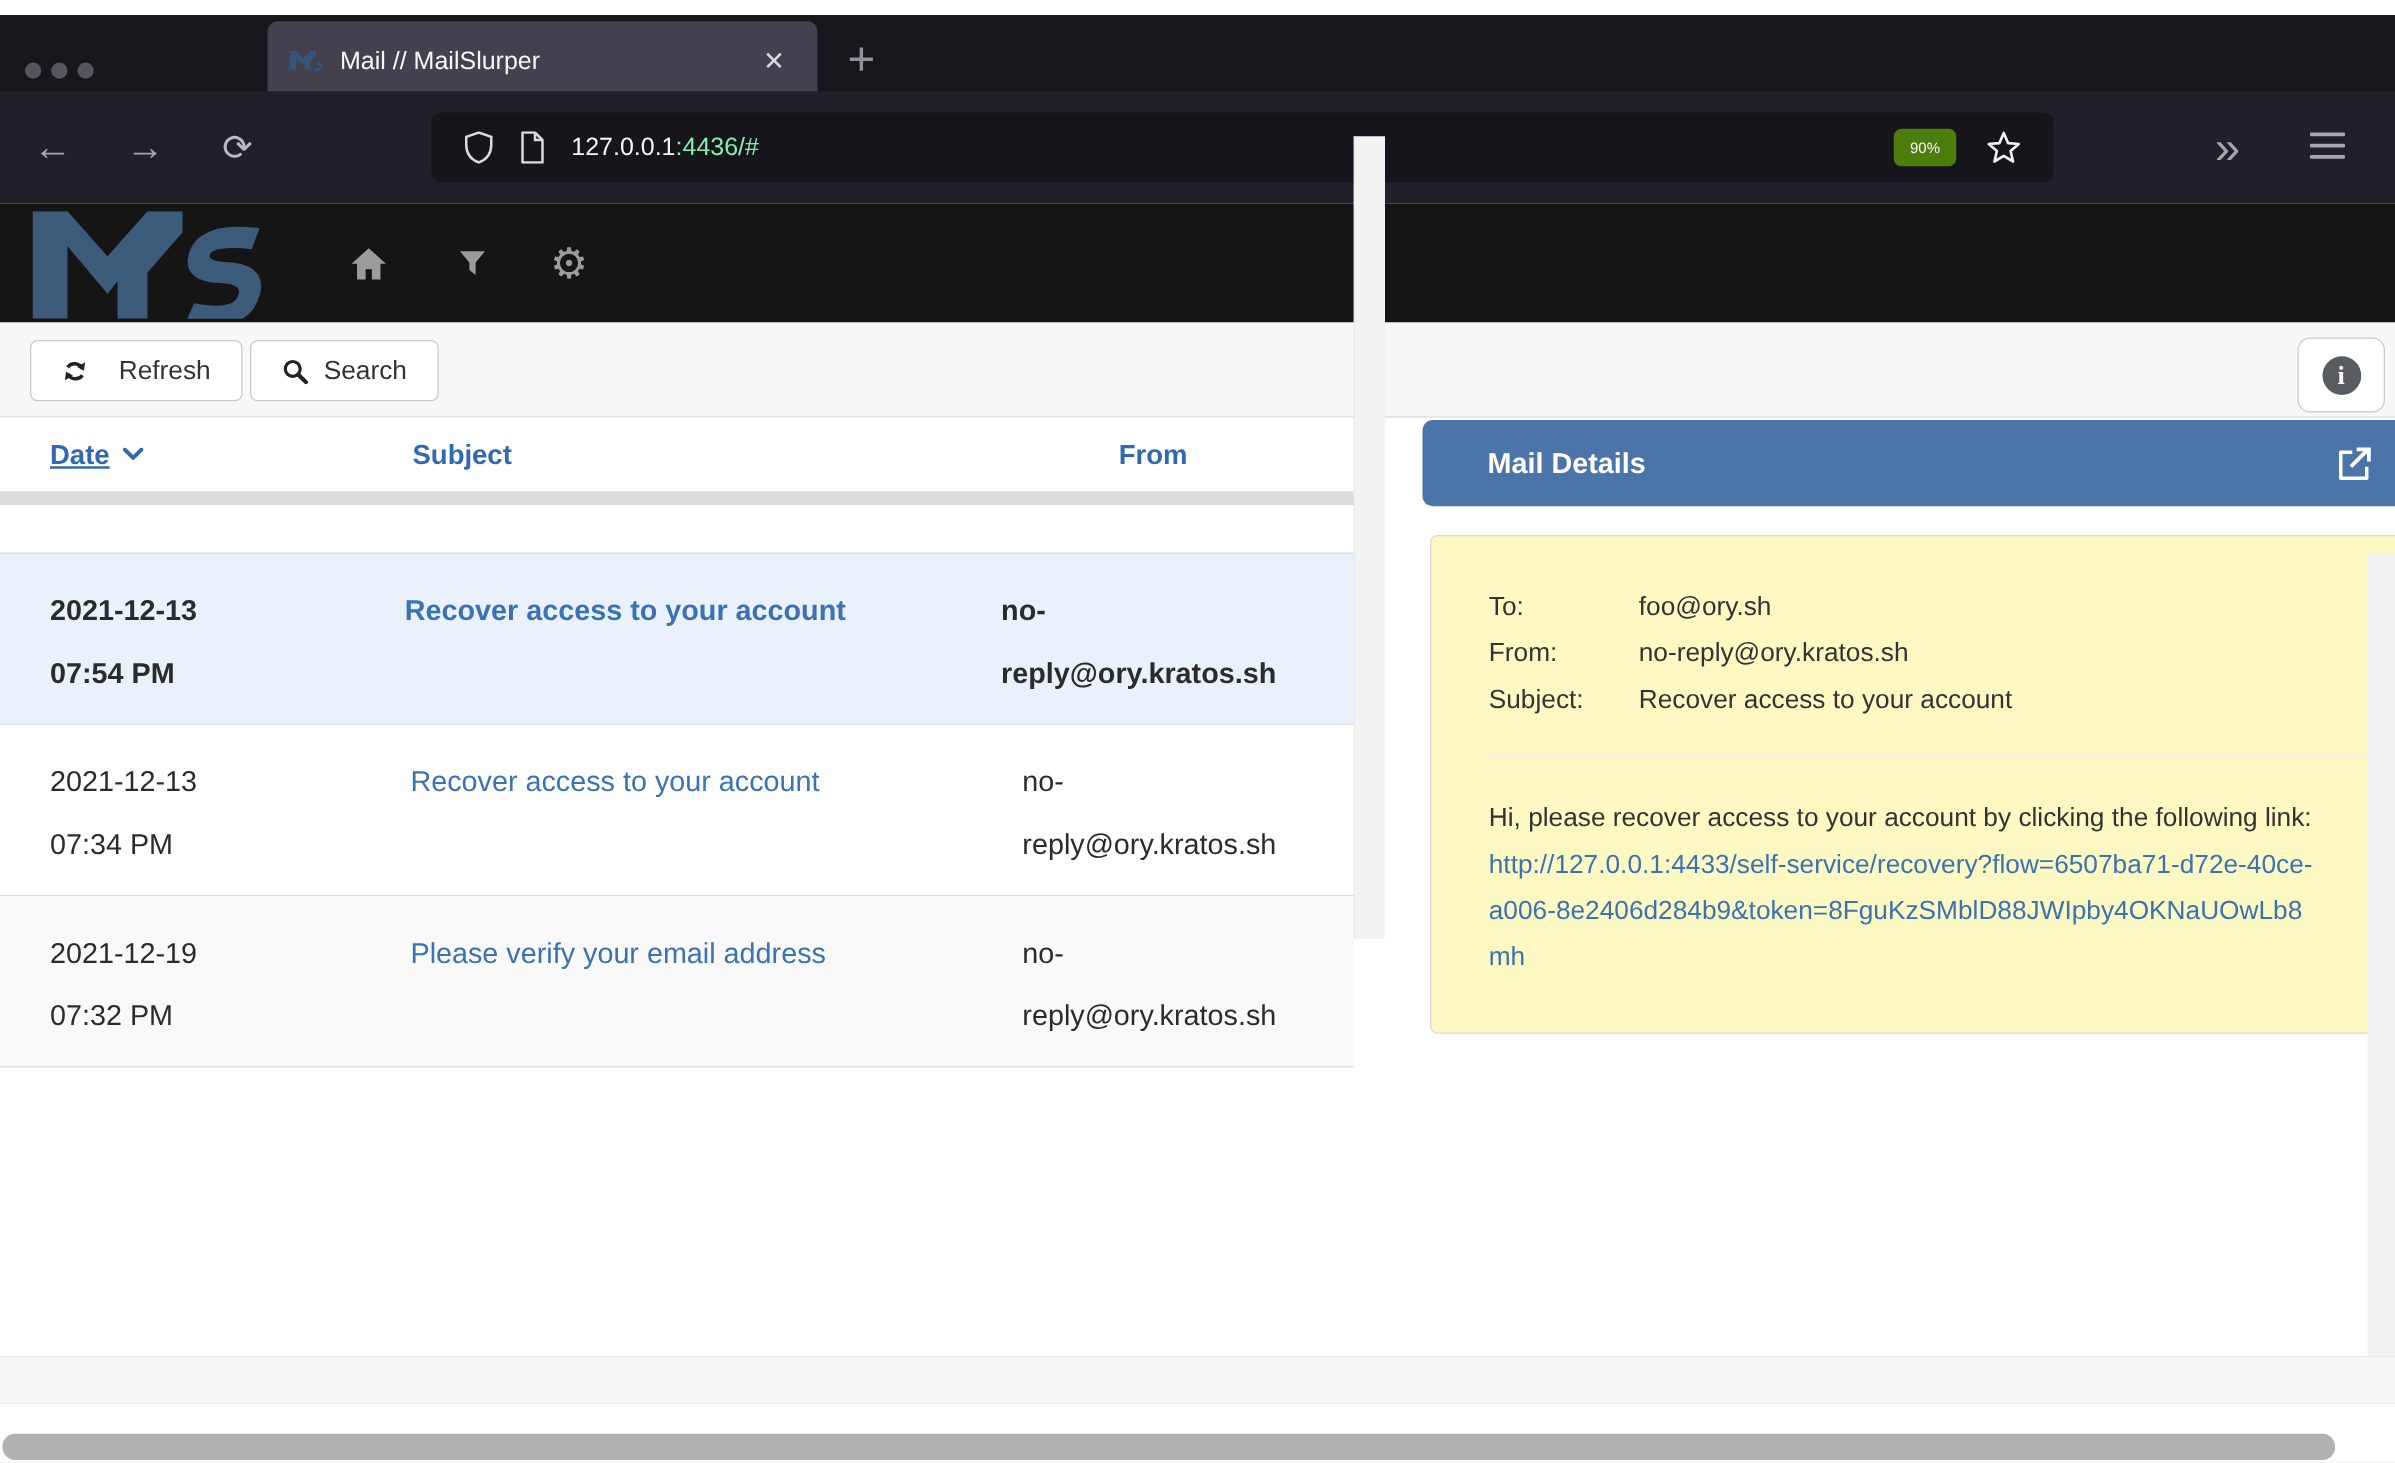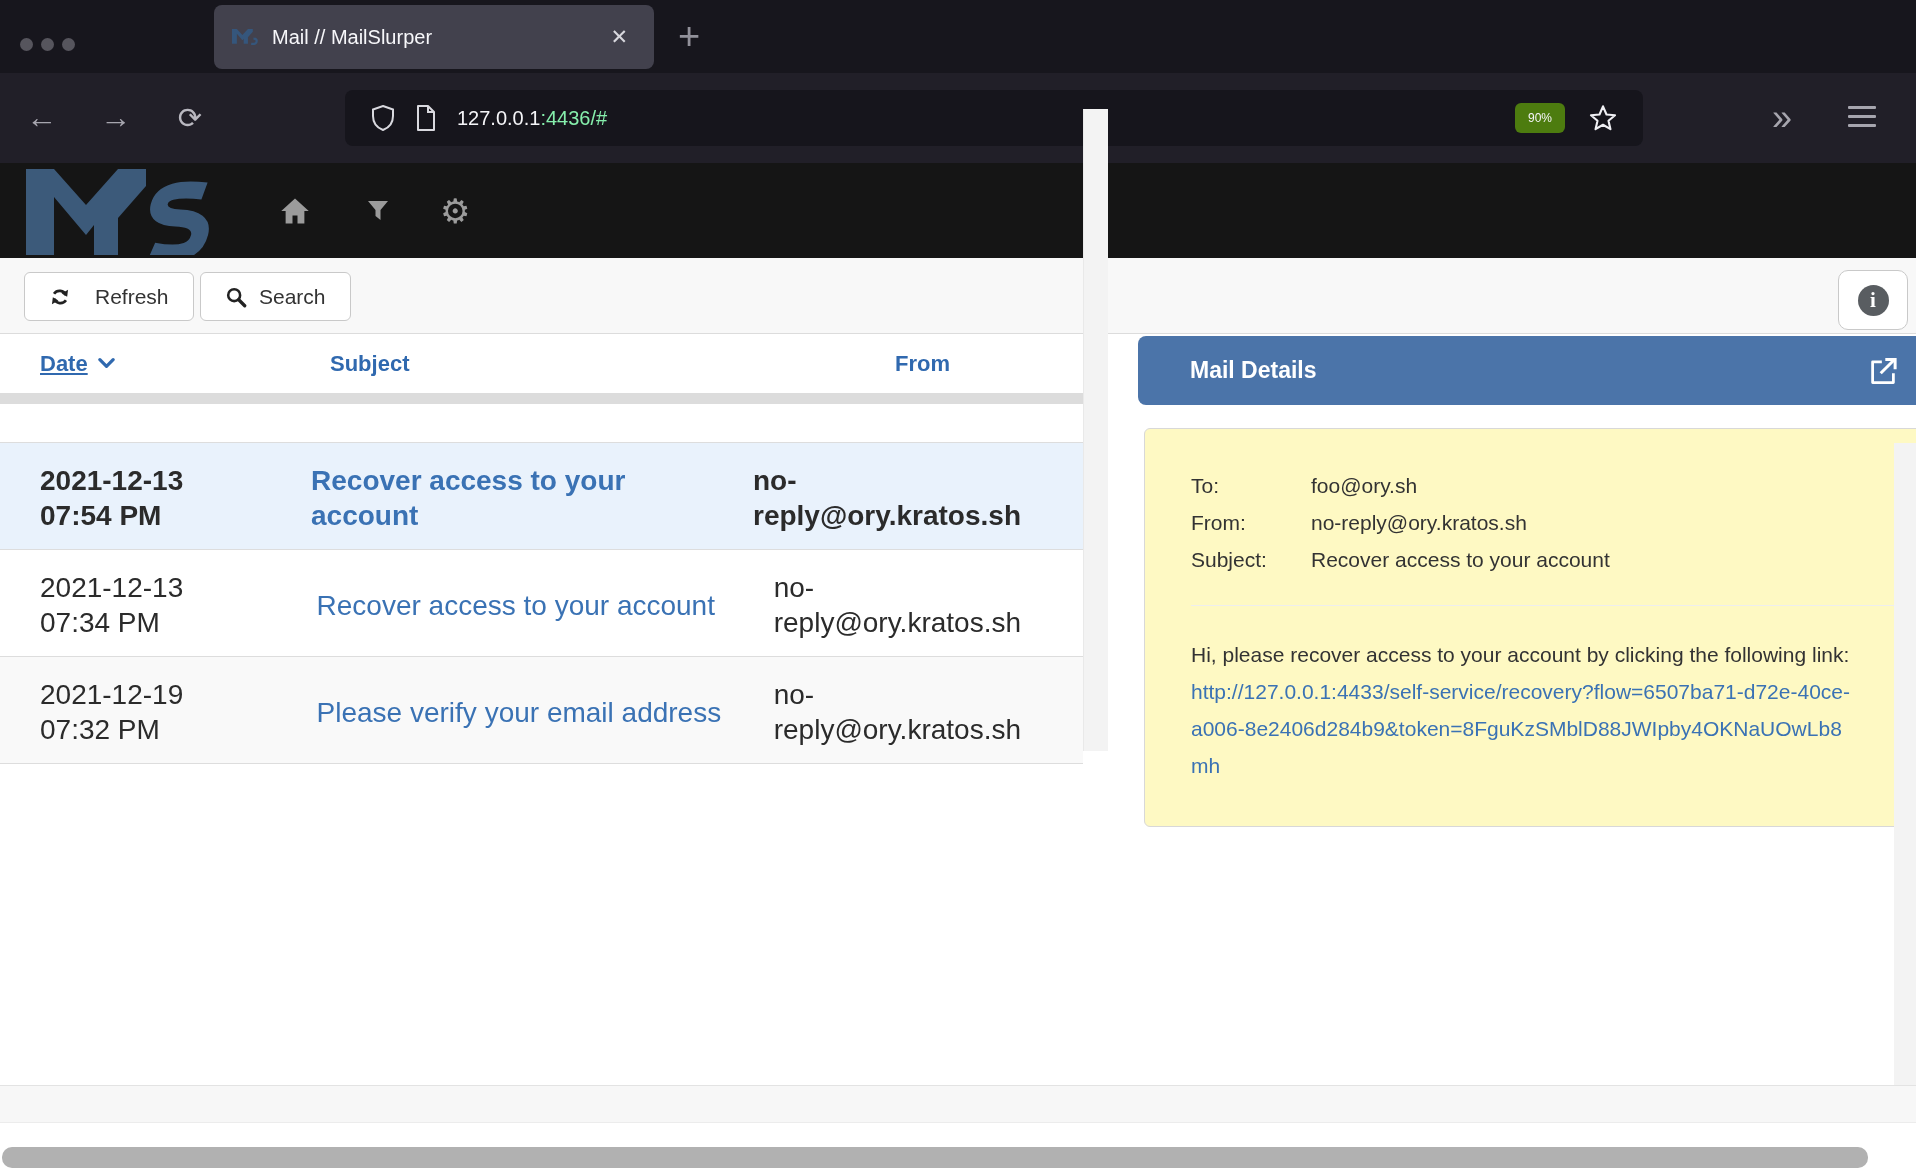--- a/index.html
+++ b/index.html
@@ -2,21 +2,21 @@
 <html><head>
 <meta charset="utf-8">
 <style>
   * { margin:0; padding:0; box-sizing:border-box; }
   html,body { background:#e8e8e8; }
   .screen{
     position:relative; width:1916px; height:1170px; overflow:hidden;
     background:#ffffff; font-family:"Liberation Sans", sans-serif;
   }
   
-  .tabstrip{ position:absolute; left:0; top:0; width:1916px; height:73px; background:#17161d; }
+  .tabstrip{ position:absolute; left:0; top:12px; width:1916px; height:73px; background:#17161d; }
   .win-dots{ position:absolute; left:20px; top:38px; display:flex; gap:8px; }
   .win-dots span{ width:13px; height:13px; border-radius:50%; background:#56555d; display:block; }
   .tab{
     position:absolute; left:214px; top:5px; width:440px; height:64px;
     background:#42414d; border-radius:8px; display:flex; align-items:center; padding:0 18px;
   }
   .tab-favicon{ width:26px; height:22px; margin-right:14px; flex:0 0 auto; }
   .tab-title{ color:#f7f7fa; font-size:20px; flex:1; white-space:nowrap; overflow:hidden; }
   .tab-close{ color:#d8d8de; font-size:21px; padding:4px 8px; cursor:default; }
   .newtab{ position:absolute; left:678px; top:14px; color:#92919a; font-size:38px; font-weight:300; line-height:44px; }
@@ -56,21 +56,21 @@
   .list-pane{ position:absolute; left:0; top:334px; width:1108px; height:751px; background:#fff; }
   .list-head{ height:59px; display:flex; align-items:center; font-size:22px; font-weight:bold; color:#3069af; }
   .hd-band{ height:11px; width:1108px; background:#dcdcdc; }
   .hd-gap{ height:38px; background:#fff; }
   .c-date{ width:290px; padding-left:40px; padding-right:78px; }
   .c-subject{ width:532px; padding-left:40px; padding-right:20px; }
   .c-from{ flex:1; padding-left:2px; padding-right:62px; }
   .list-head .c-date{ display:flex; align-items:center; gap:10px; padding-right:0;text-decoration:underline; }
   .list-head .c-from{ padding-left:73px; }
   .rows{ width:1083px; }
-  .mrow{ display:flex; border-bottom:1px solid #ddd; padding:20px 0 16px 0; min-height:101px; font-size:28px; line-height:35px; color:#2b2b2b;align-items:center; }
+  .mrow{ display:flex; border-bottom:1px solid #ddd; padding:20px 0 16px 0; min-height:101px; font-size:23px; line-height:50px; color:#2b2b2b; }
   .mrow:first-child{ border-top:1px solid #ddd; }
   .mrow .subj{ color:#3a72b4; cursor:default; }
   .mrow.selected{ background:#e9f2fc; font-weight:bold; }
   .mrow.alt{ background:#f9f9f9; }
   .v-track{ position:absolute; left:1083px; top:109px; width:25px; height:642px; background:#f3f3f3; border-left:1px solid #e9e9e9; }
   
   .details-pane{ position:absolute; left:1138px; top:336px; width:778px; height:749px; background:#fff; }
   .dp-header{
     width:852px; height:69px; background:#4b74a9; border-radius:8px 0 0 8px;
     display:flex; align-items:center; color:#fff;

